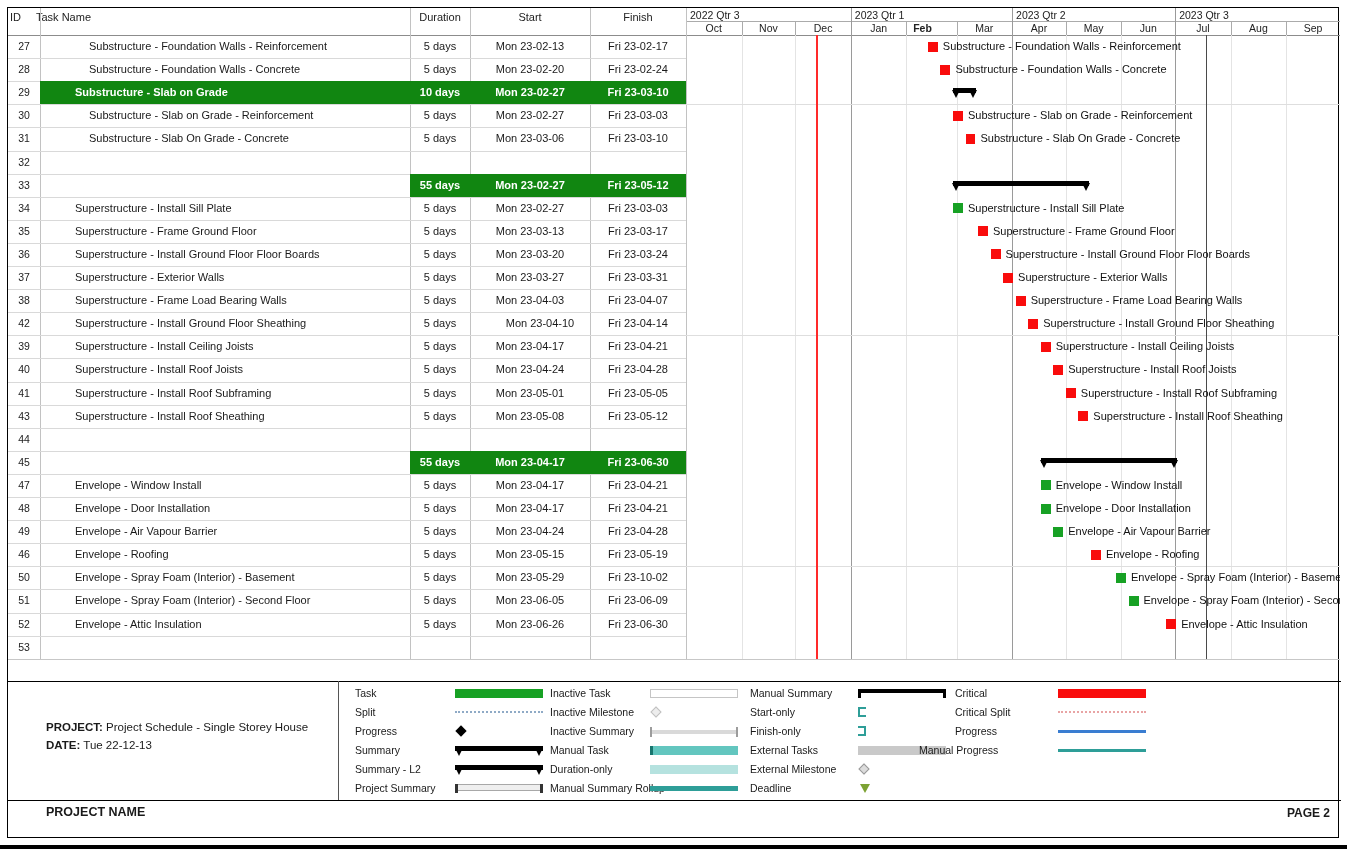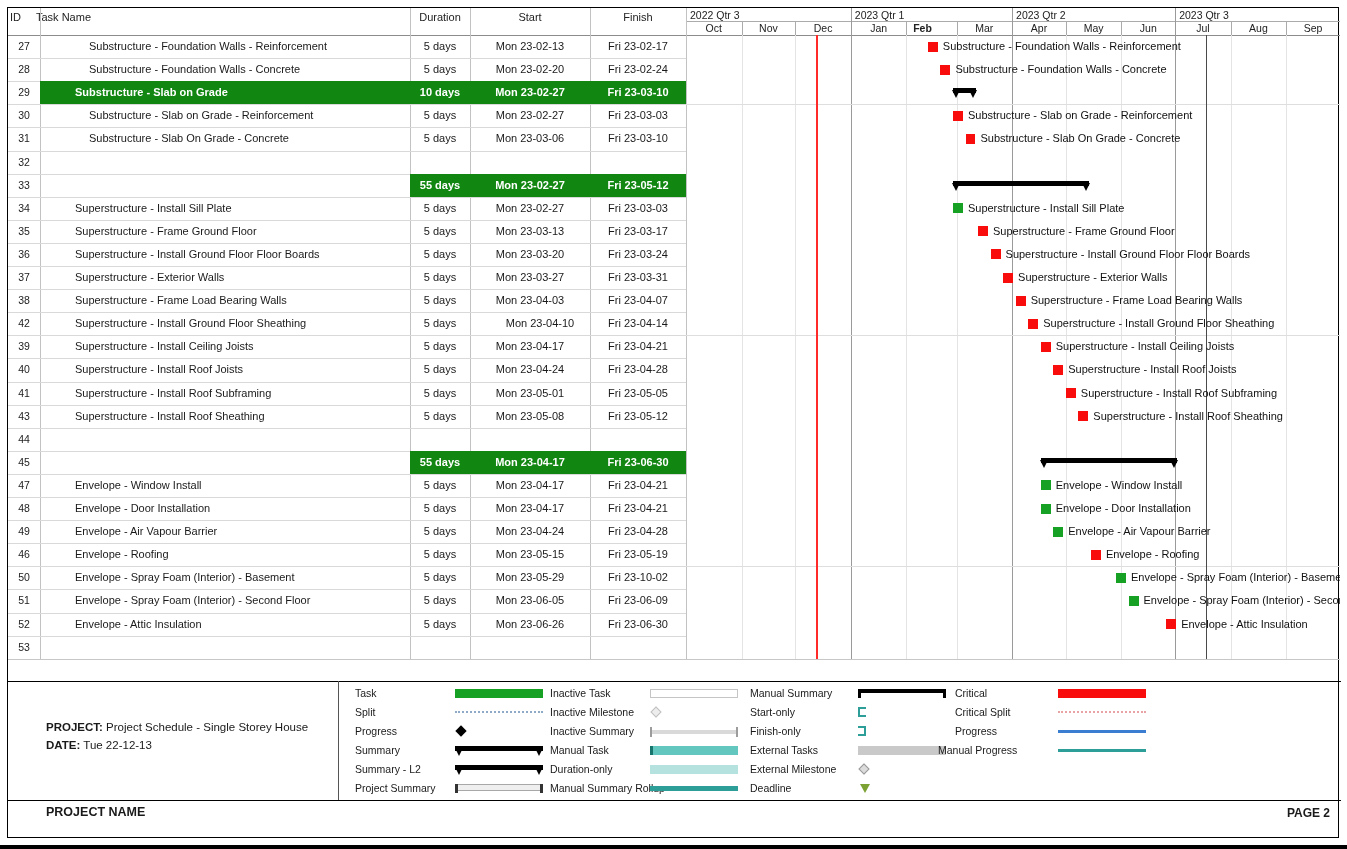--- a/index.html
+++ b/index.html
@@ -370,15 +370,15 @@
     <div class="leglabel" style="left: 750px; top: 763px;">External Milestone</div>
     <div class="sw sw-external-milestone" style="left: 858px; top: 763px;"></div>
     <div class="leglabel" style="left: 750px; top: 782px;">Deadline</div>
     <div class="sw sw-deadline" style="left: 858px; top: 782px;"></div>
     <div class="leglabel" style="left: 955px; top: 687px;">Critical</div>
     <div class="sw sw-critical" style="left: 1058px; top: 687px;"></div>
     <div class="leglabel" style="left: 955px; top: 706px;">Critical Split</div>
     <div class="sw sw-critical-split" style="left: 1058px; top: 706px;"></div>
     <div class="leglabel" style="left: 955px; top: 725px;">Progress</div>
     <div class="sw sw-progress" style="left: 1058px; top: 725px;"></div>
-    <div class="leglabel" style="left: 938px; top: 744px;">Manual Progress</div>
+    <div class="leglabel" style="left: 919px; top: 744px;">Manual Progress</div>
     <div class="sw sw-manual-progress" style="left: 1058px; top: 744px;"></div>
   </div>
 
 </body></html>

